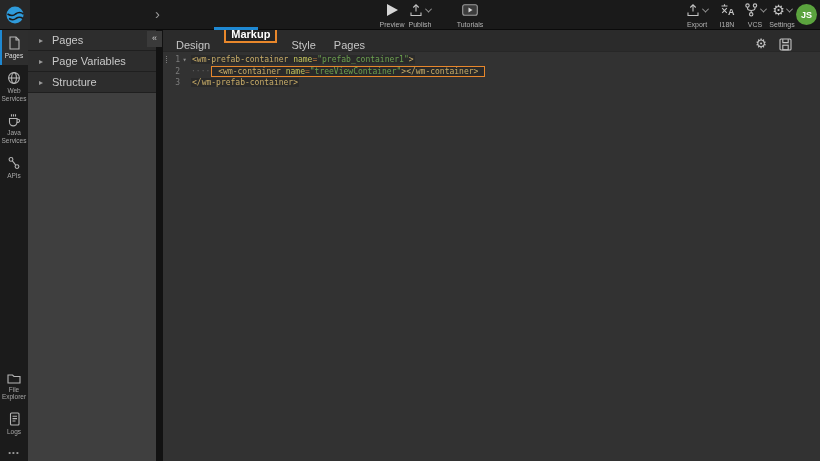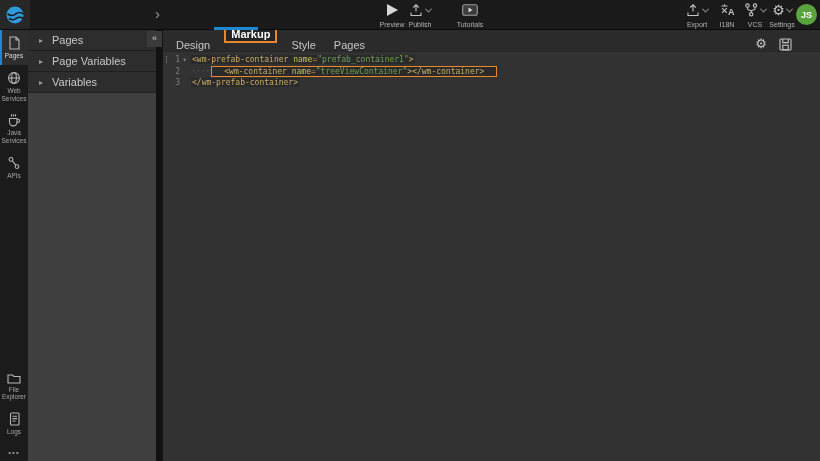--- a/index.html
+++ b/index.html
@@ -79,21 +79,21 @@
     font-family:"DejaVu Sans Mono", monospace; font-size:8px; padding-top:2px; cursor:text; }
   .cline { display:flex; height:11.5px; align-items:center; }
   .gut { width:26px; display:flex; align-items:center; justify-content:flex-end; flex:none; }
   .gut .mark { width:1px; height:7px; border-left:1px dotted #7d7d7d; margin-right:2px; }
   .gut .num { color:#7d7d7d; width:11px; text-align:right; }
   .gut .fold { color:#8a8a8a; font-size:7px; width:9px; text-align:center; }
   .gut .nofold { width:9px; }
   .cbody { margin-left:2px; white-space:nowrap; }
   .bgdark { background:#2a2a2a; padding:0 1px; }
   .hlbox { display:inline-block; border:1.5px solid var(--accent_orange,#E8872B);
-    background:#2a2a2a; padding:0 12px; margin:-2px 12px -2px 1px; }
+    background:#2a2a2a; padding:0 6px; margin:-2px 12px -2px 1px; }
   .tk-tag { color:var(--syntax_tag,#C9AD68);text-align:center; }
   .tk-attr { color:var(--syntax_attr,#C3C35C); }
   .tk-eq { color:#C07A3A; }
   .tk-str { color:var(--syntax_string,#6CA14F); }
   .tk-ws { color:#5f5f5f; }
   .sp { display:inline-block; width:4.8px; }
 
   svg { display:block; }
   .ic { stroke:#c4c4c4; stroke-width:1.1; fill:none; }
   .ic-rail { stroke:#b5b5b5; stroke-width:1.1; fill:none; }
@@ -238,21 +238,21 @@
     <div class="panel-row">
       <span class="tri">▸</span>
       <span class="plbl">Pages</span>
     </div>
     <div class="panel-row">
       <span class="tri">▸</span>
       <span class="plbl">Page Variables</span>
     </div>
     <div class="panel-row">
       <span class="tri">▸</span>
-      <span class="plbl">Variables</span>
+      <span class="plbl">Structure</span>
     </div>
   </div>
   <div class="divider-strip"></div>
   <div class="collapse-btn">«</div>
 
   <div class="editor">
     <div class="ed-toolbar">
       <span class="ed-tab">Design</span>
       <span class="ed-tab active">Markup</span>
       <span class="ed-tab">Style</span>

